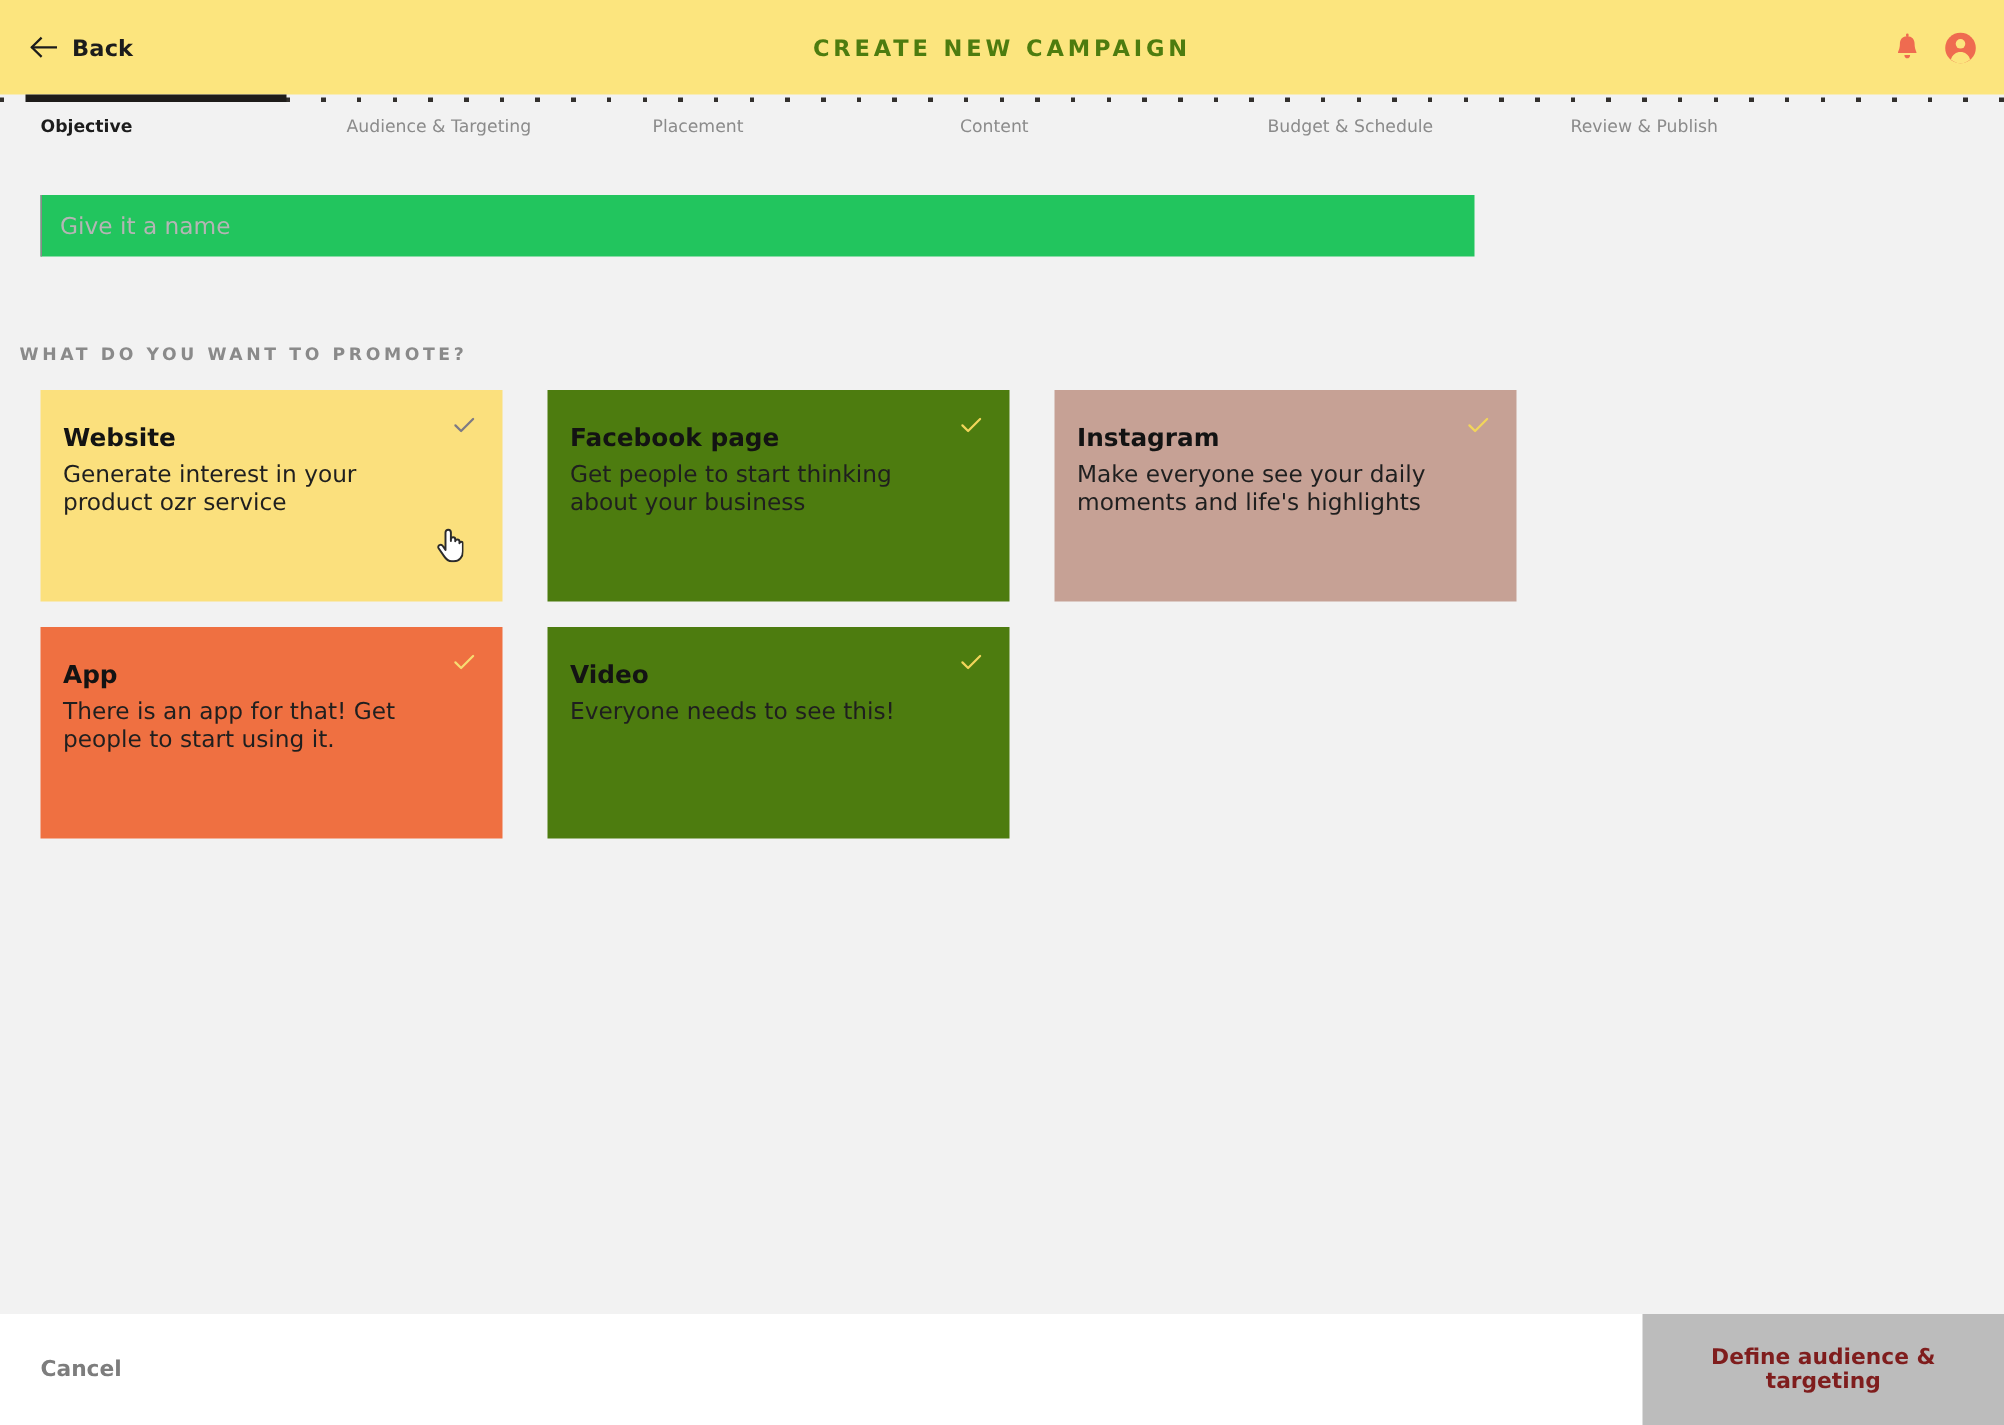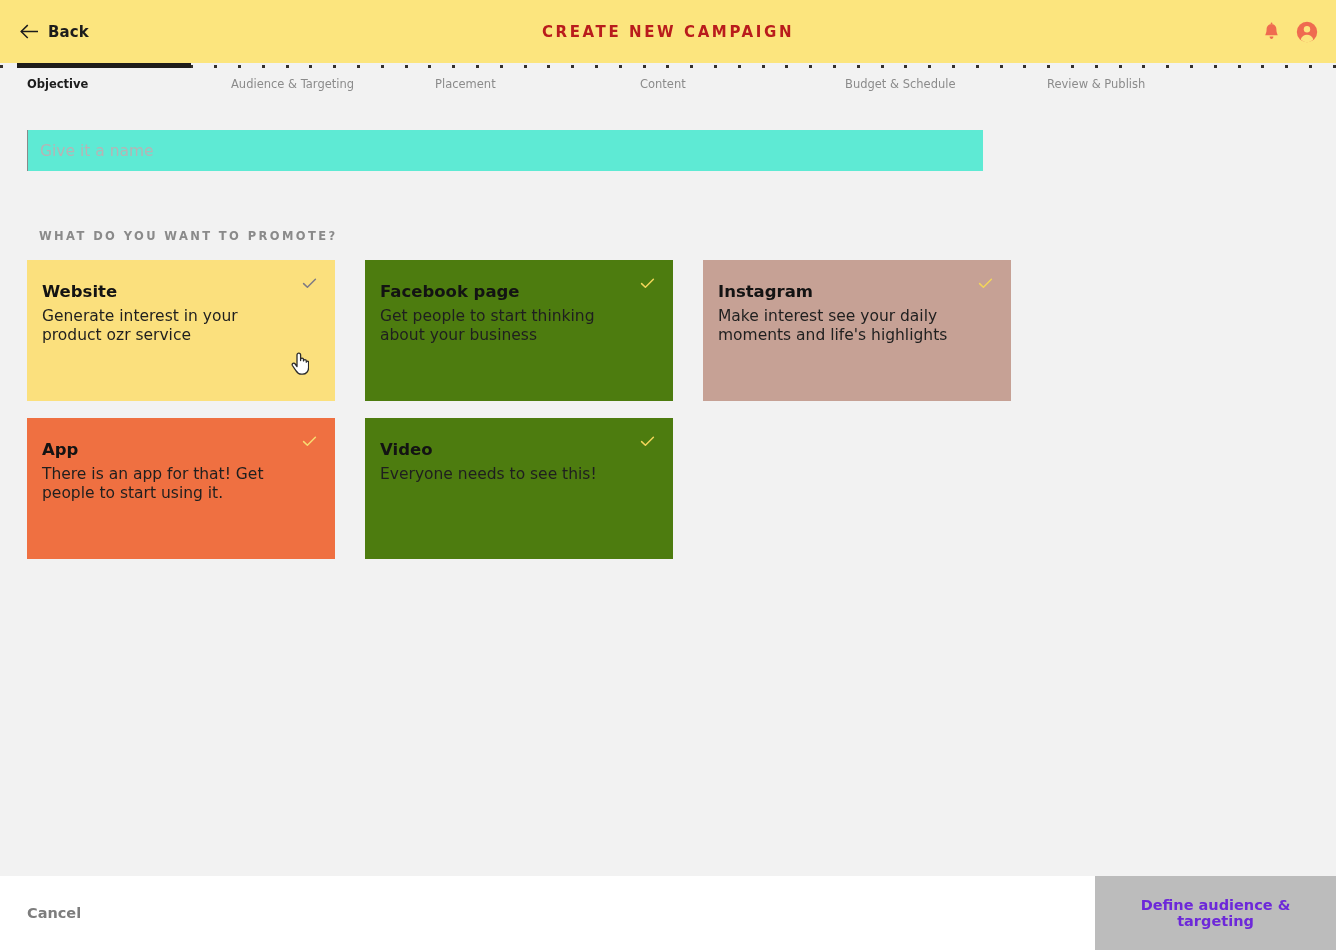--- a/index.html
+++ b/index.html
@@ -42,21 +42,21 @@
     font-weight: bold;
     color: #1c1c1c;
     letter-spacing: .1px;
   }
   #header-title {
     position: absolute;
     left: 0; width: 1336px;
     text-align: center;
     font-size: 15px;
     font-weight: bold;
-    color: #b91c1c;
+    color: #4d7c0f;
     letter-spacing: 2.6px;
   }
   #header-actions {
     position: absolute;
     right: 18px;
     display: flex;
     align-items: center;
     gap: 16px;
   }
   .hdr-icon {
@@ -105,36 +105,36 @@
   #main {
     position: absolute;
     top: 101px; left: 0;
     width: 1336px; height: 775px;
     background: #f2f2f2;
   }
   #campaign-name-input {
     position: absolute;
     top: 29px; left: 27px;
     width: 956px; height: 41px;
-    background: #5eead4;
+    background: #22c55e;
     border: none;
     outline: none;
     font-family: "DejaVu Sans", sans-serif;
     font-size: 15.5px;
     color: #3a3a3a;
     padding: 0 12px;
     border-left: 1px solid #8a8a8a;
   }
   #campaign-name-input::placeholder {
     color: #b5b5b5;
     opacity: 1;
   }
   #promote-label {
     position: absolute;
-    top: 128px; left: 39px;
+    top: 128px; left: 13px;
     font-size: 11.5px;
     font-weight: bold;
     color: #8a8a8a;
     letter-spacing: 2.4px;
   }
 
   #cards-grid {
     position: absolute;
     top: 159px; left: 27px;
     width: 985px;
@@ -197,21 +197,21 @@
     color: #7d7d7d;
     cursor: pointer;
     user-select: none;
   }
   #next-button {
     position: absolute;
     right: 0; top: 0;
     width: 241px; height: 74px;
     background: #bcbcbc;
     border: none;
-    color: #6d28d9;
+    color: #7f1d1d;
     font-family: "DejaVu Sans", sans-serif;
     font-size: 14.5px;
     font-weight: bold;
     cursor: default;
     display: flex;
     align-items: center;
     justify-content: center;
   }
 </style>
 </head>
@@ -277,21 +277,21 @@
       <div class="objective-card" style="background:#4d7c0f;">
         <div class="card-title">Facebook page</div>
         <div class="card-desc">Get people to start thinking about your business</div>
         <svg class="card-check" viewBox="0 0 15 15">
           <path d="M1.6 7.6 L5.4 11.3 L13.4 3.3" stroke="#f2d55a" stroke-width="1.5" fill="none" stroke-linecap="round" stroke-linejoin="round"></path>
         </svg>
       </div>
 
       <div class="objective-card" style="background:#c6a195;">
         <div class="card-title">Instagram</div>
-        <div class="card-desc" style="max-width:265px;">Make interest see your daily moments and life's highlights</div>
+        <div class="card-desc" style="max-width:265px;">Make everyone see your daily moments and life's highlights</div>
         <svg class="card-check" viewBox="0 0 15 15">
           <path d="M1.6 7.6 L5.4 11.3 L13.4 3.3" stroke="#f2d55a" stroke-width="1.5" fill="none" stroke-linecap="round" stroke-linejoin="round"></path>
         </svg>
       </div>
 
     </div>
 
     <div class="card-row">
 
       <div class="objective-card" style="background:#ef7041;">

